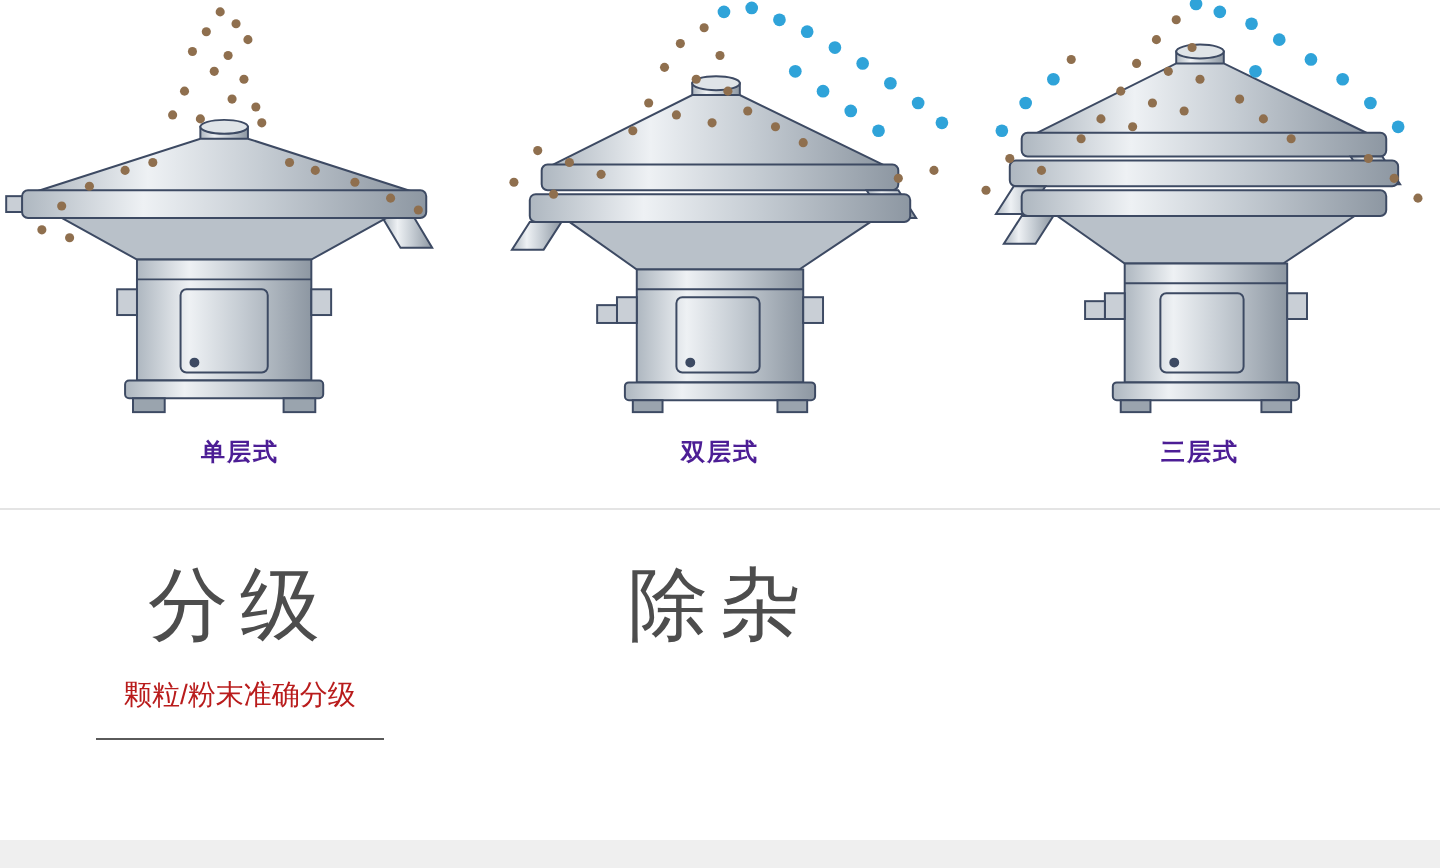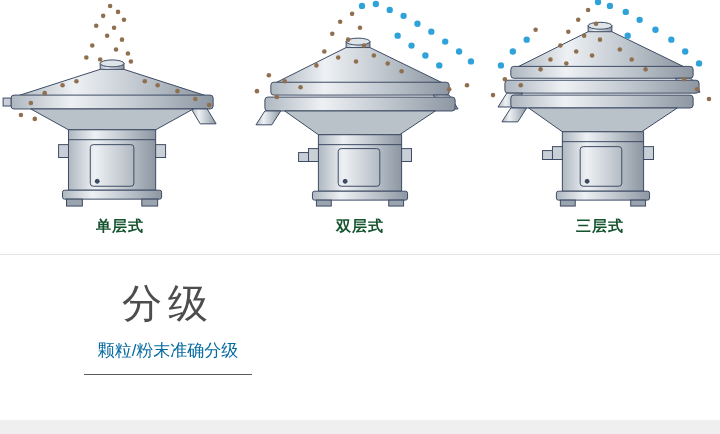--- a/index.html
+++ b/index.html
@@ -5,33 +5,33 @@
   html,body{margin:0;padding:0;}
   body{
     width:720px;height:434px;overflow:hidden;background:#ffffff;
     font-family:"Liberation Sans","DejaVu Sans",sans-serif;
     position:relative;
   }
   .columns{display:grid;grid-template-columns:repeat(3,240px);}
   .machine{height:210px;display:flex;align-items:flex-start;justify-content:center;}
   .machine svg{display:block;}
   .machine-label{
-    text-align:center;font-size:15px;font-weight:bold;color:#14532d;
+    text-align:center;font-size:12px;font-weight:bold;color:#4c1d95;
     margin-top:4px;height:24px;line-height:24px;letter-spacing:1px;
   }
   .divider{border-top:1px solid #e4e4e4;margin-top:16px;}
-  .features{display:grid;grid-template-columns:repeat(3,240px);padding-top:26px;padding-left:48px;}
+  .features{display:grid;grid-template-columns:repeat(3,240px);padding-top:26px;}
   .feature{text-align:center;}
   .feature-title{
     font-size:40px;line-height:44px;color:#4d4d4d;letter-spacing:6px;
     font-weight:400;
   }
   .feature-sub-wrap{margin-top:14px;}
   .feature-sub{
-    display:inline-block;font-size:17px;color:#0369a1;
+    display:inline-block;font-size:14px;color:#b91c1c;
     padding:0 14px 12px 14px;border-bottom:1px solid #5a5a5a;
   }
   .bottom-strip{
     position:absolute;left:0;right:0;bottom:0;height:14px;background:#efefef;
   }
   .p-brown{fill:#8f6f4e;}
   .p-blue{fill:#2fa3d9;}
   .outline{stroke:#3d4a63;stroke-width:1;}
 </style>
 </head>
@@ -255,17 +255,18 @@
   <div class="divider"></div>
 
   <div class="features">
     <div class="feature">
       <div class="feature-title">分级</div>
       <div class="feature-sub-wrap">
         <span class="feature-sub">颗粒/粉末准确分级</span>
       </div>
     </div>
     <div class="feature">
+      <div class="feature-title">除杂</div>
     </div>
   </div>
 
   <div class="bottom-strip"></div>
 </div>
 
 </body></html>

